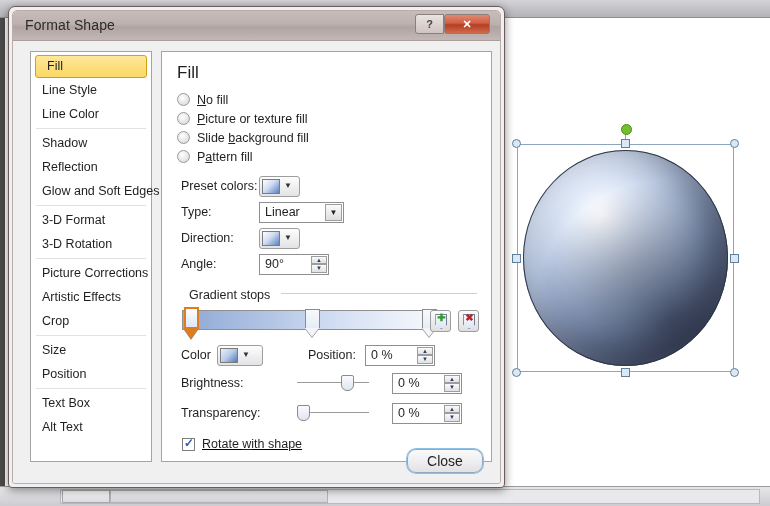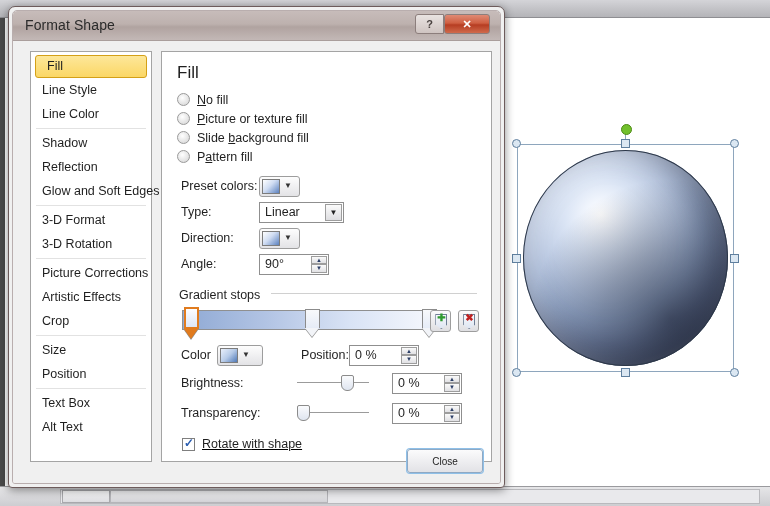--- a/index.html
+++ b/index.html
@@ -208,21 +208,21 @@
     position:absolute; right:1px; top:1px; width:16px; height:17px;
     display:flex; flex-direction:column;
   }
   .spin-b {
     flex:1; background:linear-gradient(to bottom,#fafafa,#e1e1e4);
     border:1px solid #9d9d9d; display:flex; align-items:center; justify-content:center;
     font-size:6px; color:#2a3d66; line-height:1;
   }
 
   
-  #gs-group { margin:8px 0 0 5px; position:relative; }
+  #gs-group { margin:8px 0 0 15px; position:relative; }
   #gs-legend { font-size:12.5px; color:#1f1f1f; display:inline-block; padding-right:6px; background:#fff; }
   #gs-line { position:absolute; left:92px; right:2px; top:8px; height:1px; background:#d0d0d0; }
 
   #gs-bar-row { display:flex; align-items:flex-start; margin:7px 0 0 8px; }
   #gs-bar {
     position:relative; width:256px; height:20px;
     background:linear-gradient(to right,#8fa9d4 0%,#b2c4e4 35%,#d9e3f5 70%,#f2f5fc 100%);
     border:1px solid #8f8f8f;
   }
   .stop {
@@ -280,24 +280,24 @@
   }
   .checkbox.on::after {
     content:"\2713"; position:absolute; left:1px; top:-3px;
     font-size:12px; color:#2a5db0; font-weight:bold;
   }
 
   #close-btn {
     position:absolute; right:17px; bottom:10px;
     width:76px; height:24px;
     background:linear-gradient(to bottom,#fbfbfc,#e2e2e6);
-    border:1px solid #8fa9c4; border-radius:3px;
+    border:1px solid #8fa9c4; border-radius:9px;
     box-shadow:0 0 0 1px #8fc0e8;
     display:flex; align-items:center; justify-content:center;
-    font-size:10px; color:#1f1f1f;
+    font-size:14px; color:#1f1f1f;
   }
 </style>
 </head>
 <body>
 
 <div id="app-bg"></div>
 <div id="app-topstrip"></div>
 <div id="left-dark-edge"></div>
 <div id="slide-canvas"></div>
 
@@ -446,21 +446,21 @@
       </div>
 
       <div style="height:10px"></div>
 
       <div class="field-row">
         <span class="field-label" style="width:36px">Color</span>
         <span class="color-btn" style="width:46px">
           <span class="swatch-paint"></span>
           <span class="caret">▼</span>
         </span>
-        <span class="field-label" style="width:66px;margin-left:20px;text-align:right">Position:</span>
+        <span class="field-label" style="width:66px;margin-left:36px;text-align:center">Position:</span>
         <span class="spin-box">
           <span>0 %</span>
           <span class="spin-btns">
             <span class="spin-b">▲</span>
             <span class="spin-b">▼</span>
           </span>
         </span>
       </div>
 
       <div class="field-row" style="height:30px">

